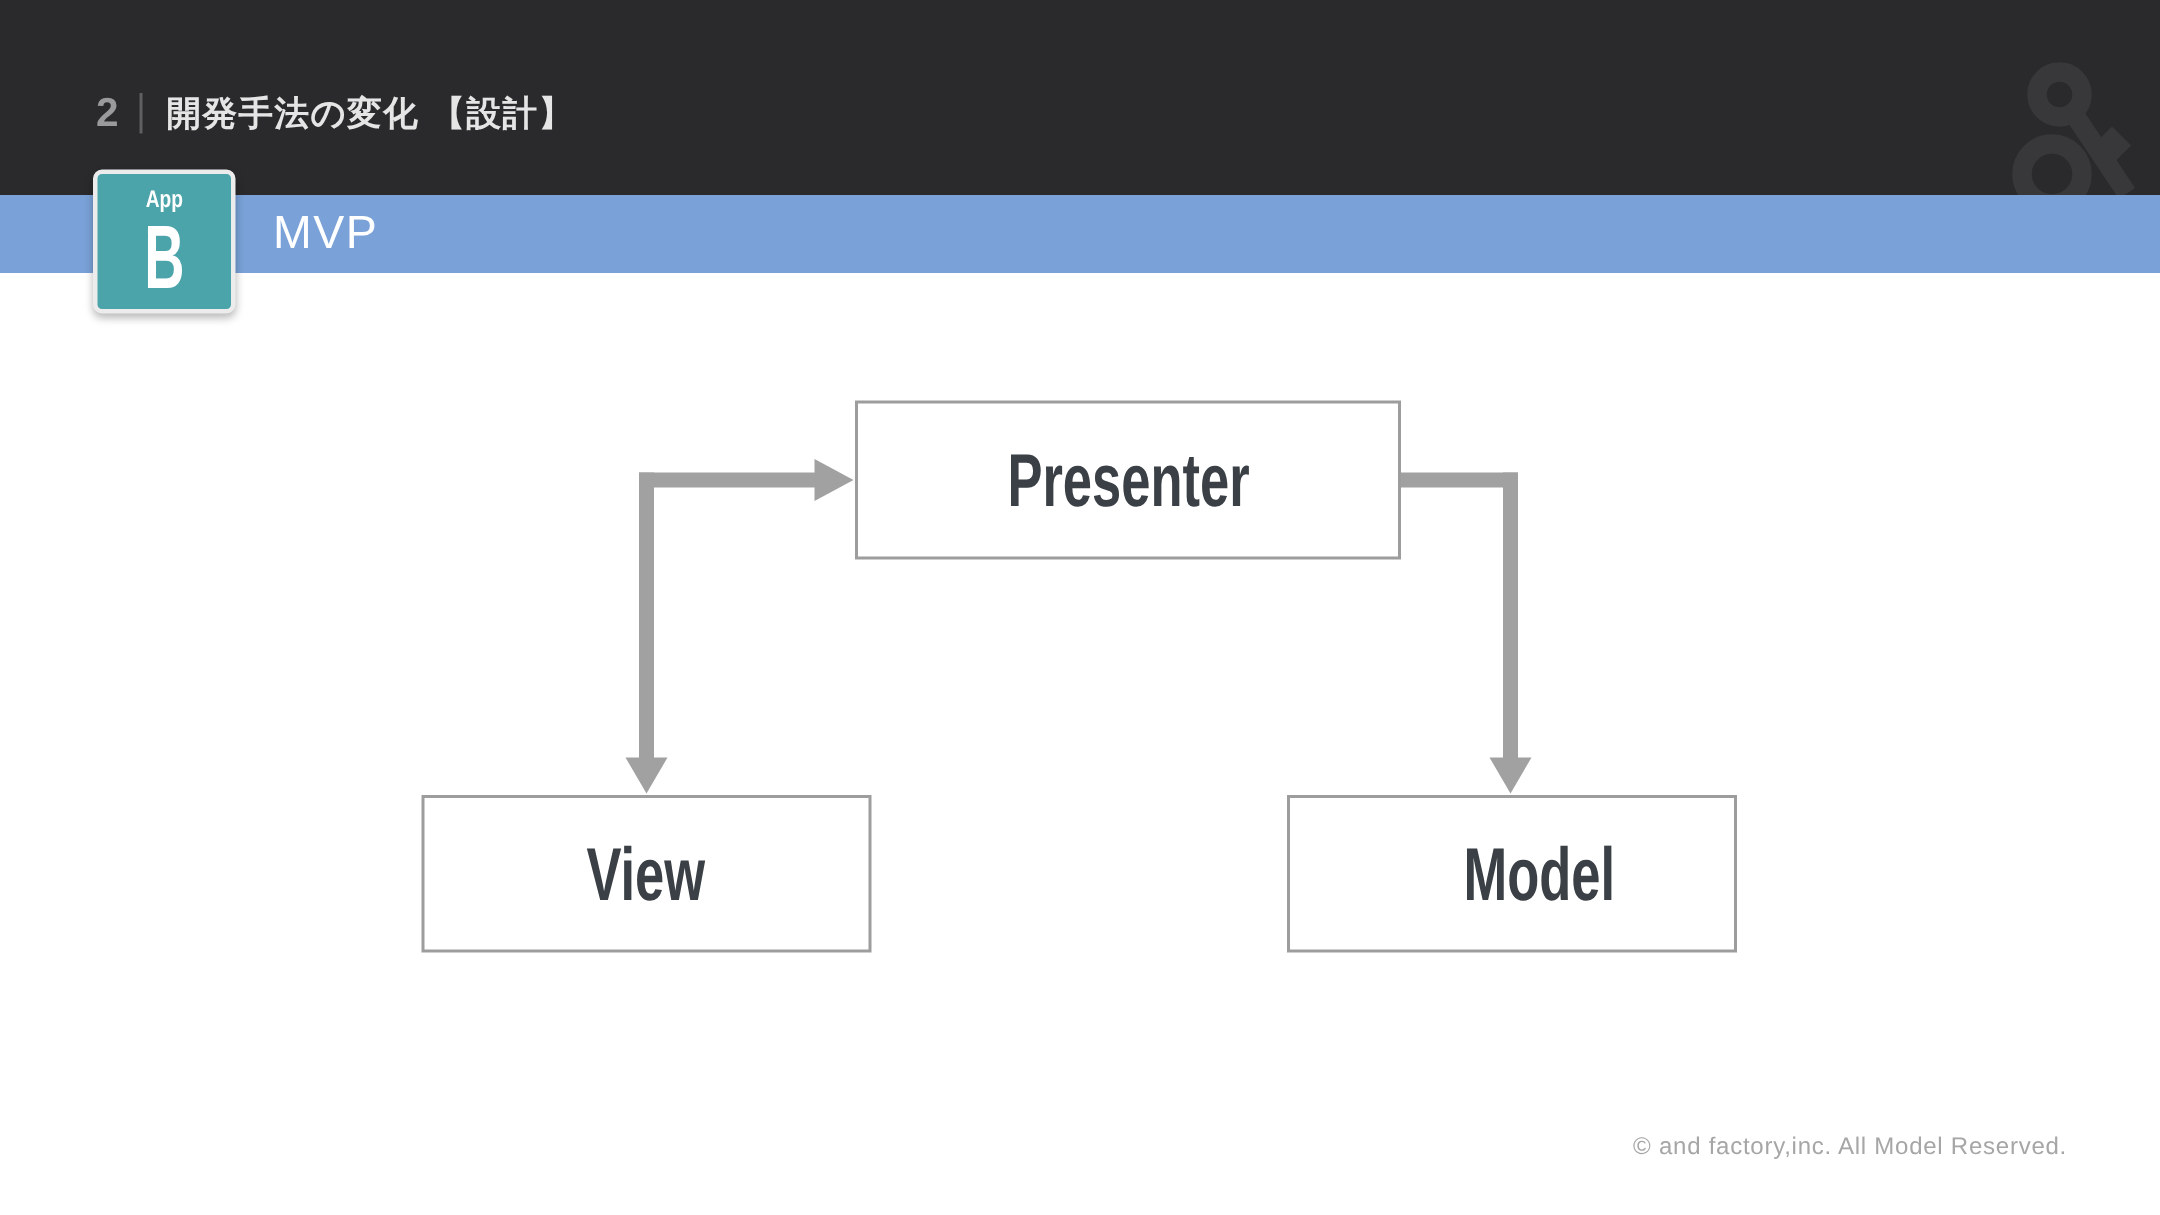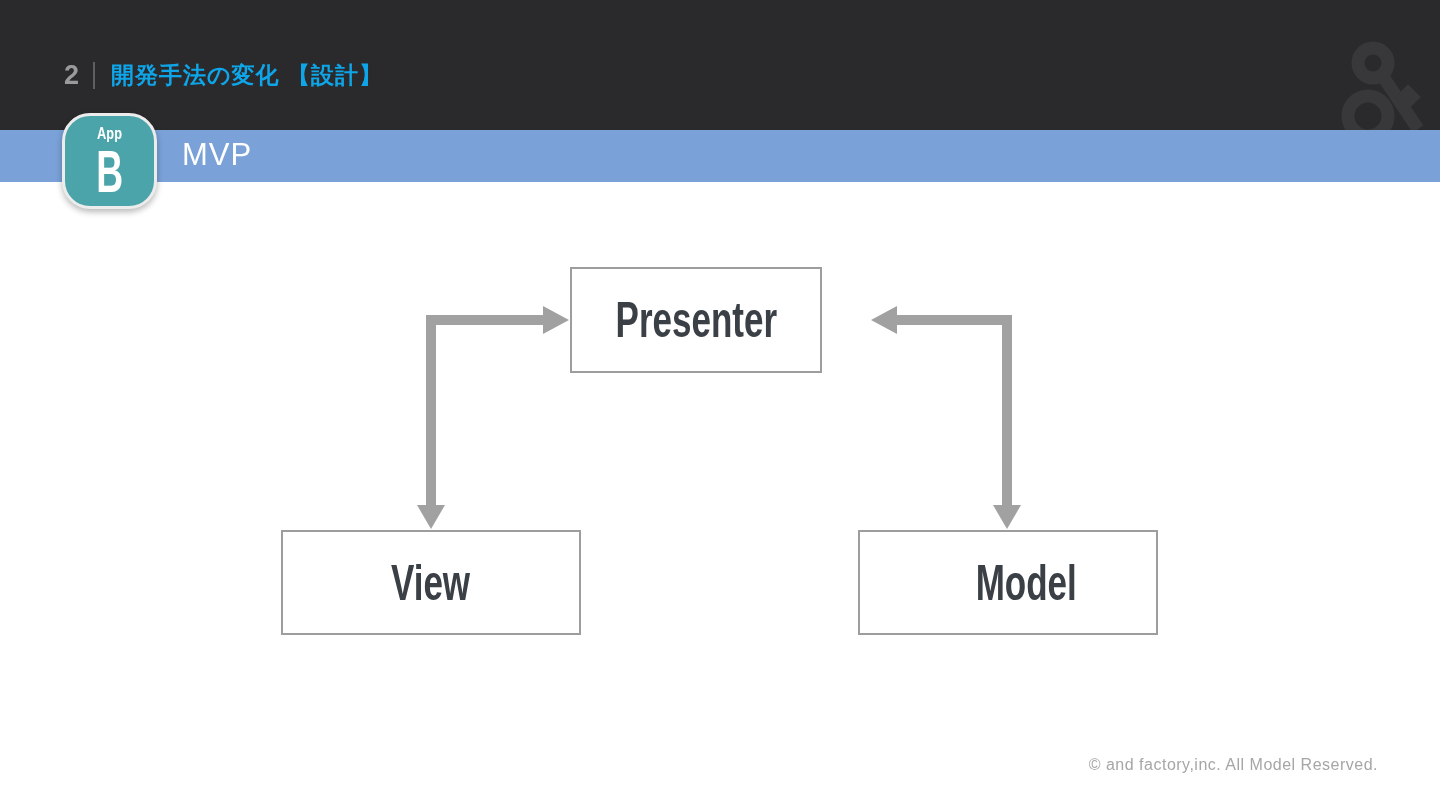--- a/index.html
+++ b/index.html
@@ -31,21 +31,21 @@
     font-size: 27px;
     font-weight: bold;
     line-height: 34px;
   }
   .header-divider {
     width: 2px; height: 27px;
     background: #5f5f62;
     margin: 0 16px 0 14px;
   }
   .header-title {
-    color: #0ea5e9;
+    color: #e5e5e5;
     font-size: 23px;
     font-weight: bold;
     letter-spacing: 1px;
   }
   .amp-logo {
     position: absolute;
     left: 1338px; top: 36px;
   }
 
   
@@ -65,21 +65,21 @@
     letter-spacing: 1px;
   }
 
   
   .badge {
     position: absolute;
     left: 62px; top: 113px;
     width: 95px; height: 96px;
     background: #4ba4aa;
     border: 3px solid #ececec;
-    border-radius: 28px;
+    border-radius: 6px;
     box-sizing: border-box;
     box-shadow: 0 3px 6px rgba(0,0,0,0.28);
     display: flex;
     flex-direction: column;
     align-items: center;
     color: #ffffff;
   }
   .badge-top {
     margin-top: 9px;
     font-size: 16px;
@@ -114,21 +114,21 @@
     align-items: center;
     justify-content: center;
   }
   .node-label {
     color: #3a4045;
     font-size: 50px;
     font-weight: bold;
     transform: scaleX(0.70);
     white-space: nowrap;
   }
-  .node-presenter { left: 570px; top:  85px; width: 252px; height: 106px; align-items: center; } 
+  .node-presenter { left: 570px; top:  85px; width: 364px; height: 106px; align-items: center; } 
   .node-view      { left: 281px; top: 348px; width: 300px; height: 105px; text-align: center; } 
   .node-model     { left: 858px; top: 348px; width: 300px; height: 105px; padding-left: 36px; }
 
   
   .footer-copyright {
     position: absolute;
     right: 62px; bottom: 36px;
     color: #a6a6a6;
     font-size: 16px;
     letter-spacing: 0.5px;

